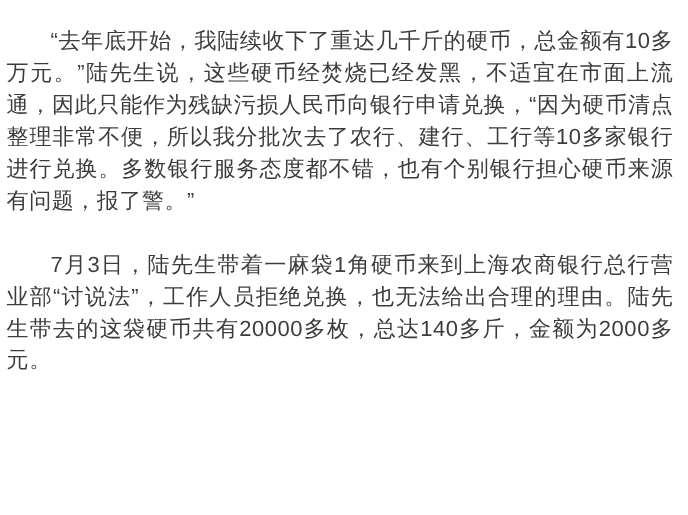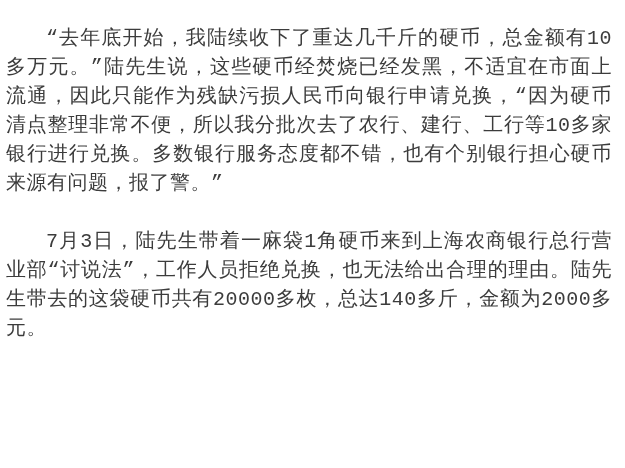--- a/index.html
+++ b/index.html
@@ -7,21 +7,21 @@
     padding: 0;
   }
   .page {
     position: relative;
     width: 625px;
     height: 418px;
     box-sizing: border-box;
     background: #ffffff;
     padding: 24px 13px 0 6px;
     overflow: hidden;
-    font-family: Liberation Mono, monospace;
+    font-family: Liberation Sans, sans-serif;
   }
   .article {
     width: 100%;
   }
   .para {
     margin: 0 0 29px 0;
     font-size: 20px;
     line-height: 29px;
     letter-spacing: 0.5px;
     color: #3c3c3c;

